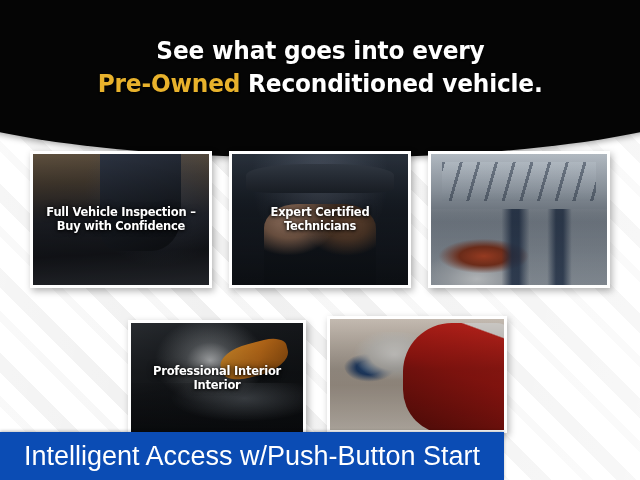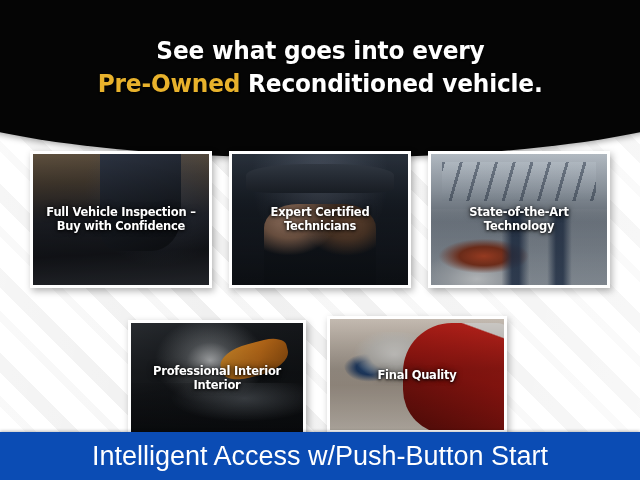--- a/index.html
+++ b/index.html
@@ -260,21 +260,21 @@
     background:
       linear-gradient(200deg, #e8e5e1 0%, #e8e5e1 12%, #c8241c 13%, #b01a14 46%, #7d120d 78%, #5a0d09 100%);
     border-radius: 44% 16% 8% 40%;
   }
 
   
   .banner {
     position: absolute;
     left: 0;
     bottom: 0;
-    width: 640px;
+    width: 504px;
     height: 48px;
     background: #0b4cb4;
     display: flex;
     align-items: center;
     justify-content: center;
     box-shadow: 0 -1px 3px rgba(0,0,0,0.25);
   }
   .banner-text {
     color: #ffffff;
     font-family: "Liberation Sans", sans-serif;
@@ -314,40 +314,34 @@
       <div class="card-photo photo-technicians"></div>
       <div class="card-shade"></div>
       <div class="card-label">
         <div>Expert Certified Technicians</div>
       </div>
     </div>
 
     <div class="card" style="left:428px; top:151px; width:182px; height:137px;">
       <div class="card-photo photo-technology"></div>
       <div class="card-shade"></div>
-      <div class="card-label">
-        <div>State-of-the-Art Technology</div>
-      </div>
     </div>
 
     <div class="card" style="left:128px; top:320px; width:178px; height:117px;">
       <div class="card-photo photo-detailing"></div>
       <div class="card-shade"></div>
       <div class="card-label">
         <div>Professional Interior</div>
         <div>Interior</div>
       </div>
     </div>
 
     <div class="card" style="left:327px; top:316px; width:180px; height:117px;">
       <div class="card-photo photo-finalquality"></div>
       <div class="card-shade"></div>
-      <div class="card-label">
-        <div>Final Quality</div>
-      </div>
     </div>
 
   </div>
 
   <div class="banner">
     <span class="banner-text">Intelligent Access w/Push-Button Start</span>
   </div>
 
 </div>
 

